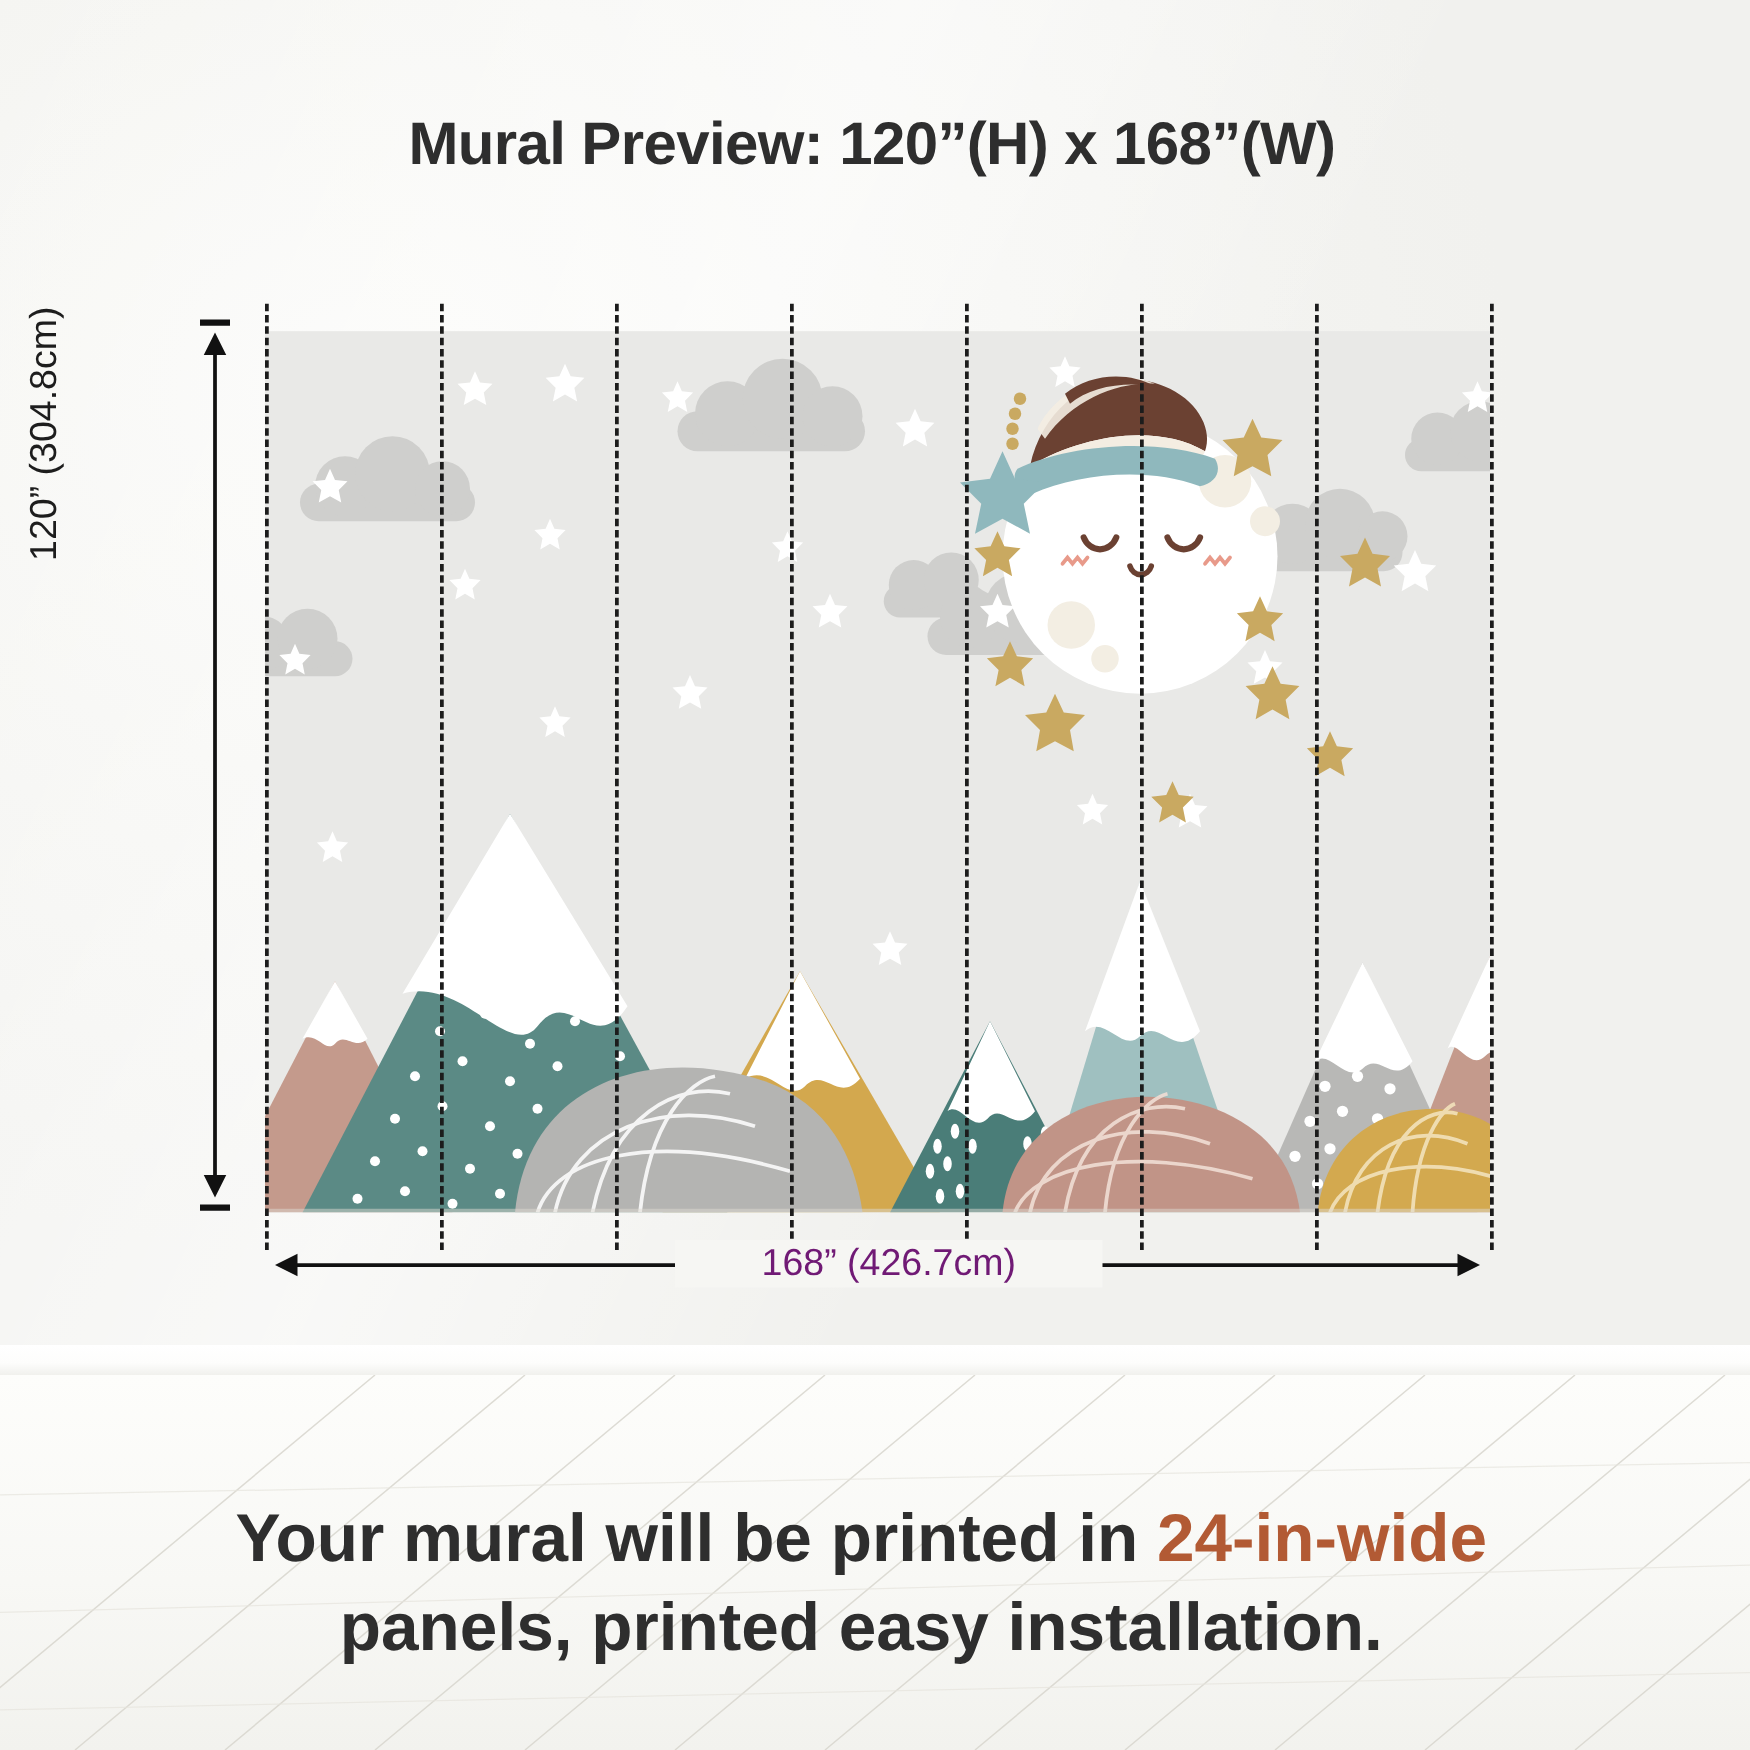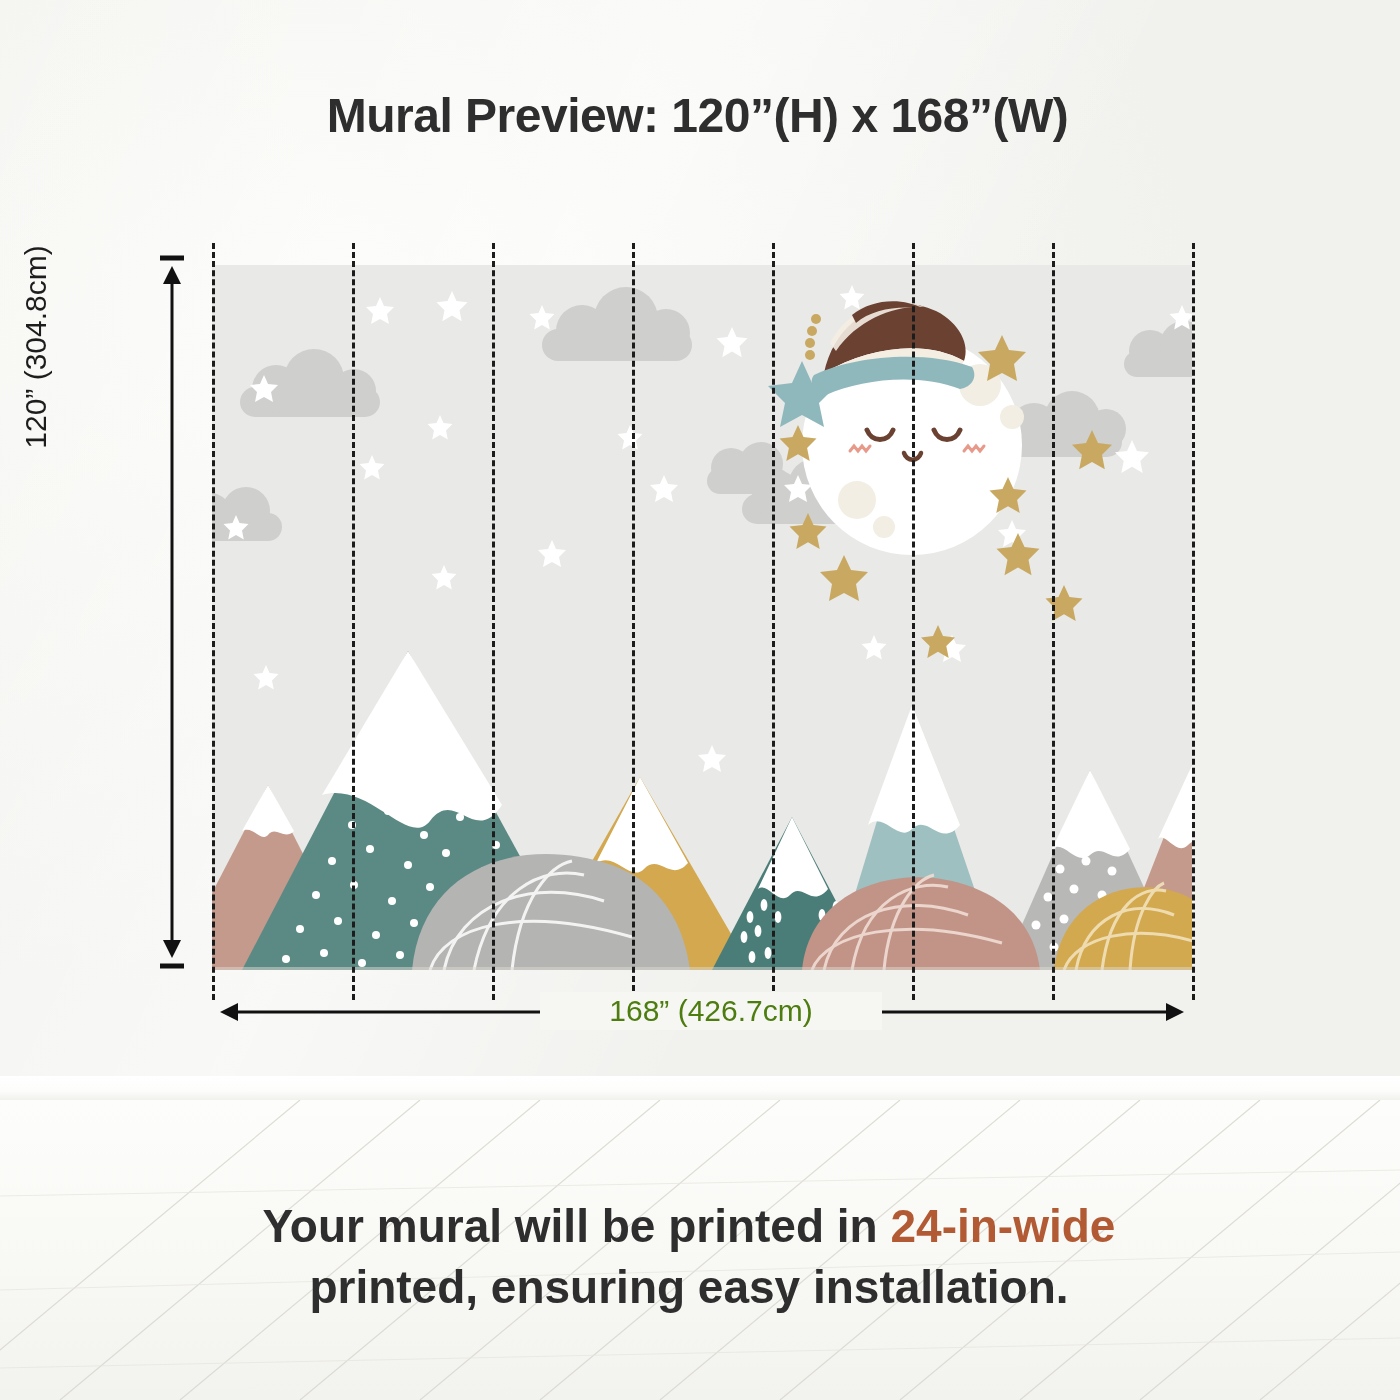--- a/index.html
+++ b/index.html
@@ -67,27 +67,27 @@
   
   .v-ruler{position:absolute;left:150px;top:250px;width:44px;height:725px;}
   .v-label{
     position:absolute;left:-104px;top:330px;width:280px;
     transform:rotate(-90deg);text-align:center;
     font-size:30px;color:#1d1d1d;font-weight:normal;
   }
   .h-ruler{position:absolute;left:206px;top:995px;width:992px;height:34px;}
   .h-label{
     position:absolute;left:540px;top:992px;width:330px;text-align:center;
-    font-size:30px;color:#4d7c0f;background:#f6f6f3;padding:2px 6px;
+    font-size:30px;color:#701a75;background:#f6f6f3;padding:2px 6px;
   }
 
   
   .caption{
     position:absolute;left:0;top:1196px;width:1378px;text-align:center;
-    font-size:46px;font-weight:bold;color:#2e2e2e;line-height:1.32;
+    font-size:54px;font-weight:bold;color:#2e2e2e;line-height:1.32;
   }
   .caption .hl{color:#b25a34;}
 </style>
 </head>
 <body>
 
 <div id="stage">
 
   <div class="wall"></div>
   <div class="wall-sheen"></div>
@@ -413,16 +413,16 @@
         <path d="M0,96 L1400,70"></path>
         <path d="M0,190 L1400,152"></path>
         <path d="M0,268 L1400,238"></path>
       </g>
       <rect x="0" y="0" width="1400" height="300" fill="url(#none)"></rect>
     </svg>
   </div>
 
   <div class="caption">
     <div><span>Your mural will be printed in </span><span class="hl">24-in-wide</span></div>
-    <div>printed, ensuring easy installation.</div>
+    <div>panels, printed easy installation.</div>
   </div>
 
 </div>
 
 </body></html>

